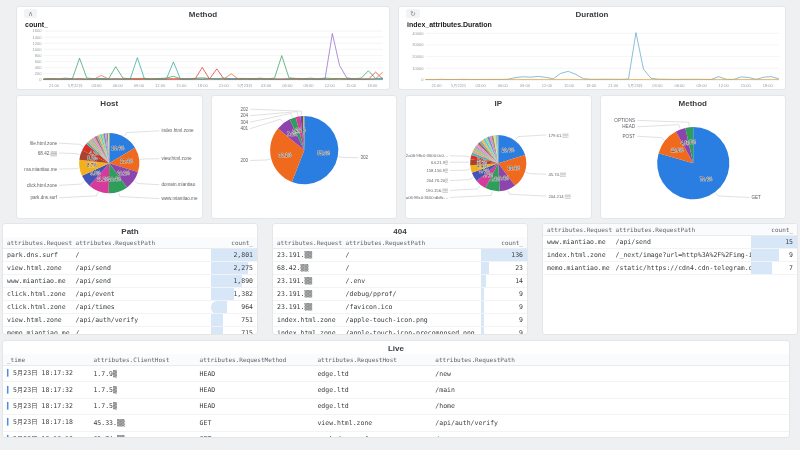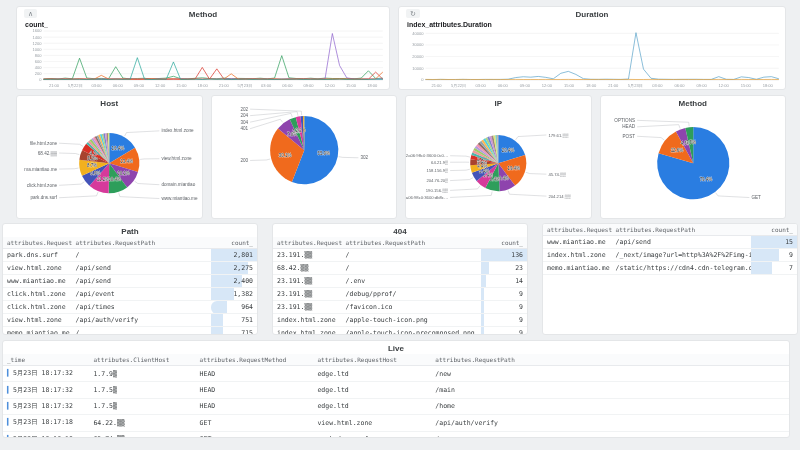--- a/index.html
+++ b/index.html
@@ -307,21 +307,21 @@
                 <td class="num" style="background: linear-gradient(90deg, rgb(215, 231, 247) 100%, transparent 100%);">2,801</td>
               </tr>
               <tr>
                 <td>view.html.zone</td>
                 <td>/api/send</td>
                 <td class="num" style="background: linear-gradient(90deg, rgb(215, 231, 247) 81.2%, transparent 81.2%);">2,275</td>
               </tr>
               <tr>
                 <td>www.miantiao.me</td>
                 <td>/api/send</td>
-                <td class="num" style="background: linear-gradient(90deg, rgb(215, 231, 247) 67.5%, transparent 67.5%);">2,400</td>
+                <td class="num" style="background: linear-gradient(90deg, rgb(215, 231, 247) 67.5%, transparent 67.5%);">1,890</td>
               </tr>
               <tr>
                 <td>click.html.zone</td>
                 <td>/api/event</td>
                 <td class="num" style="background: linear-gradient(90deg, rgb(215, 231, 247) 49.3%, transparent 49.3%); margin-top: 48px;">1,382</td>
               </tr>
               <tr>
                 <td>click.html.zone</td>
                 <td>/api/times</td>
                 <td class="num" style="background: linear-gradient(90deg, rgb(215, 231, 247) 34.4%, transparent 34.4%); border-radius: 6px;">964</td>
@@ -471,21 +471,21 @@
               </tr>
               <tr>
                 <td><span class="marker">▍</span>5月23日 18:17:32</td>
                 <td>1.7.5▒</td>
                 <td>HEAD</td>
                 <td>edge.ltd</td>
                 <td>/home</td>
               </tr>
               <tr>
                 <td><span class="marker">▍</span>5月23日 18:17:18</td>
-                <td>64.22.▒▒</td>
+                <td>45.33.▒▒</td>
                 <td>GET</td>
                 <td>view.html.zone</td>
                 <td>/api/auth/verify</td>
               </tr>
               <tr>
                 <td><span class="marker">▍</span>5月23日 18:16:18</td>
                 <td>69.74.▒▒</td>
                 <td>GET</td>
                 <td>park.dns.surf</td>
                 <td>/</td>

